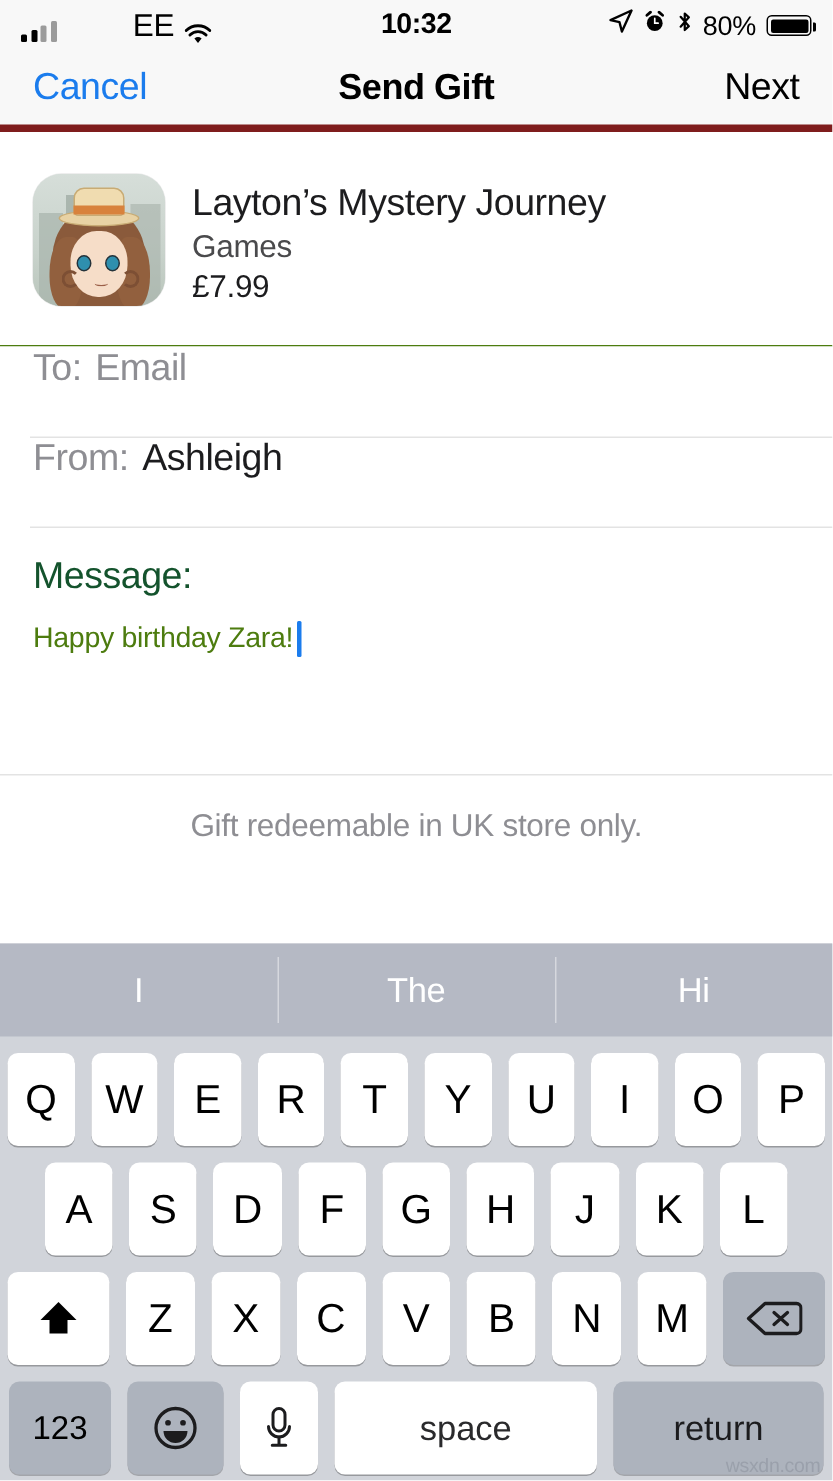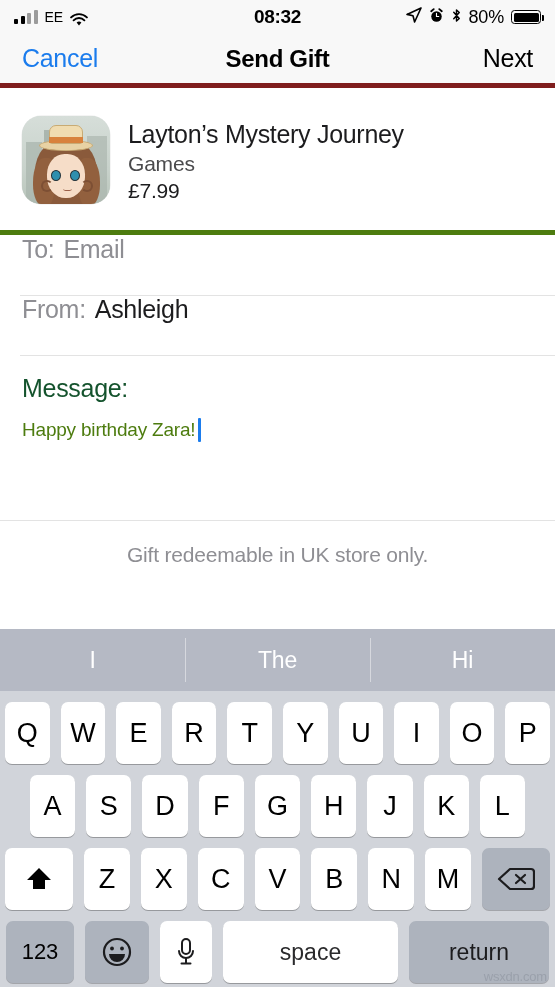--- a/index.html
+++ b/index.html
@@ -19,21 +19,21 @@
     font-size:19px; font-weight:600; color:#000;
     position:relative;
   }
   .sb-left { display:flex; align-items:flex-end; gap:7px; }
   .bars { display:flex; align-items:flex-end; gap:2.5px; height:14px; }
   .bars i { width:4px; background:#000; border-radius:1px; display:block; }
   .bars i:nth-child(1){ height:5px; }
   .bars i:nth-child(2){ height:8px; }
   .bars i:nth-child(3){ height:11px; background:#9b9b9b; }
   .bars i:nth-child(4){ height:14px; background:#9b9b9b; }
-  .carrier { font-size:14px; font-weight:500; letter-spacing:-0.2px; line-height:1; }
+  .carrier { font-size:21px; font-weight:500; letter-spacing:-0.2px; line-height:1;margin-left:44px; }
   .wifi { width:18px; height:14px; position:relative; }
   .sb-center {
     position:absolute; left:0; right:0; text-align:center;
     font-size:19px; font-weight:600; letter-spacing:-0.3px; pointer-events:none;
   }
   .sb-right {
     margin-left:auto; display:flex; align-items:center; gap:7px;
     position:relative; z-index:2;
   }
   .battpct { font-size:18px; font-weight:500; letter-spacing:-0.2px; }
@@ -57,23 +57,23 @@
   .nav-cancel { color:#1b7ced; font-size:25px; letter-spacing:-0.3px; }
   .nav-title {
     position:absolute; left:0; right:0; text-align:center;
     font-size:24px; font-weight:700; color:#000; letter-spacing:-0.3px;
     pointer-events:none;
   }
   .nav-next { color:#000000; font-size:25px; letter-spacing:-0.3px; position:relative; z-index:2; }
 
   
   .app-row {
-    display:flex; align-items:center; gap:18px;
+    display:flex; align-items:flex-end; gap:18px;
     padding:28px 22px 26px 22px;
-    border-bottom:5px solid #4d7c0f;
+    border-bottom:1px solid #4d7c0f;
   }
   .app-icon {
     width:88px; height:88px; border-radius:19px; flex:none;
     overflow:hidden; position:relative;
     box-shadow:0 0 0 0.5px rgba(0,0,0,0.09);
     background:linear-gradient(180deg,#cdd8d4 0%,#c3cfc8 45%,#b7c3ba 100%);
   }
   .app-icon .sky { position:absolute; inset:0;
     background:linear-gradient(180deg,#d6ded9 0%,#c8d2cb 60%,#b9c5bb 100%); }
   .app-icon .bldg1 { position:absolute; left:4px; top:26px; width:16px; height:62px;
@@ -213,21 +213,21 @@
         </span>
       <span class="carrier">EE</span>
       <span class="wifi">
         <svg viewBox="0 0 18 14" width="18" height="14">
           <path d="M9 12.6 L11.4 9.6 A3.8 3.8 0 0 0 6.6 9.6 Z" fill="#000"></path>
           <path d="M3.6 7.3 A7.6 7.6 0 0 1 14.4 7.3" stroke="#000" stroke-width="1.9" fill="none" stroke-linecap="round"></path>
           <path d="M1.1 4.4 A11.2 11.2 0 0 1 16.9 4.4" stroke="#000" stroke-width="1.9" fill="none" stroke-linecap="round"></path>
         </svg>
       </span>
     </div>
-    <div class="sb-center">08:32</div>
+    <div class="sb-center">10:32</div>
     <div class="sb-right">
       <span>
         <svg viewBox="0 0 16 16" width="16" height="16">
           <path d="M15 1 L1 7.4 L7 8.8 L8.6 15 Z" fill="none" stroke="#000" stroke-width="1.6" stroke-linejoin="round"></path>
         </svg>
       </span>
       <span>
         <svg viewBox="0 0 16 16" width="15" height="15">
           <circle cx="8" cy="9" r="5.6" fill="#000"></circle>
           <path d="M2.4 3.4 L5 1.2 M13.6 3.4 L11 1.2" stroke="#000" stroke-width="2" stroke-linecap="round"></path>

